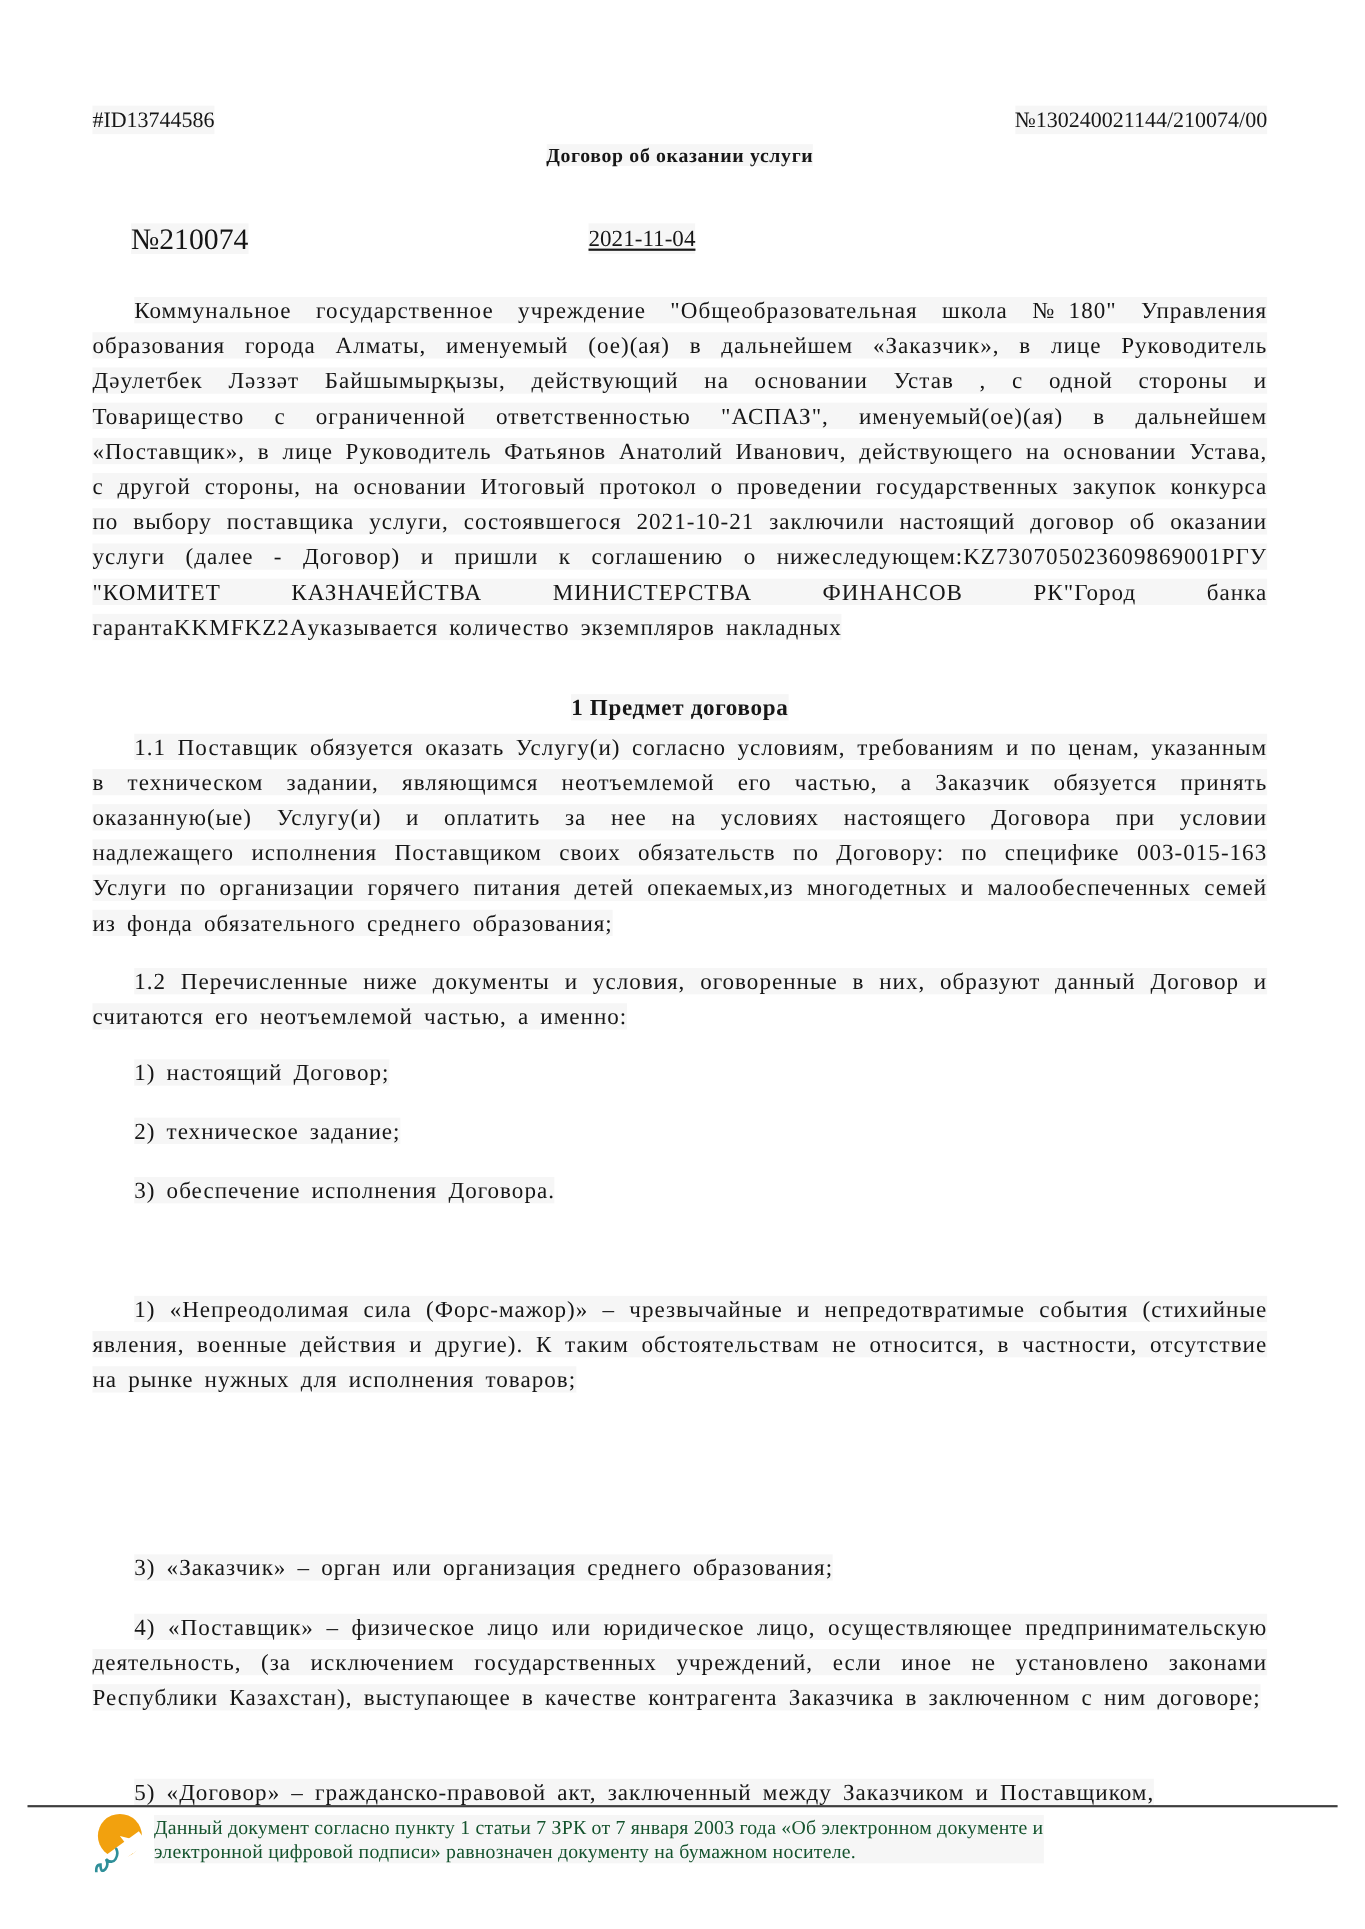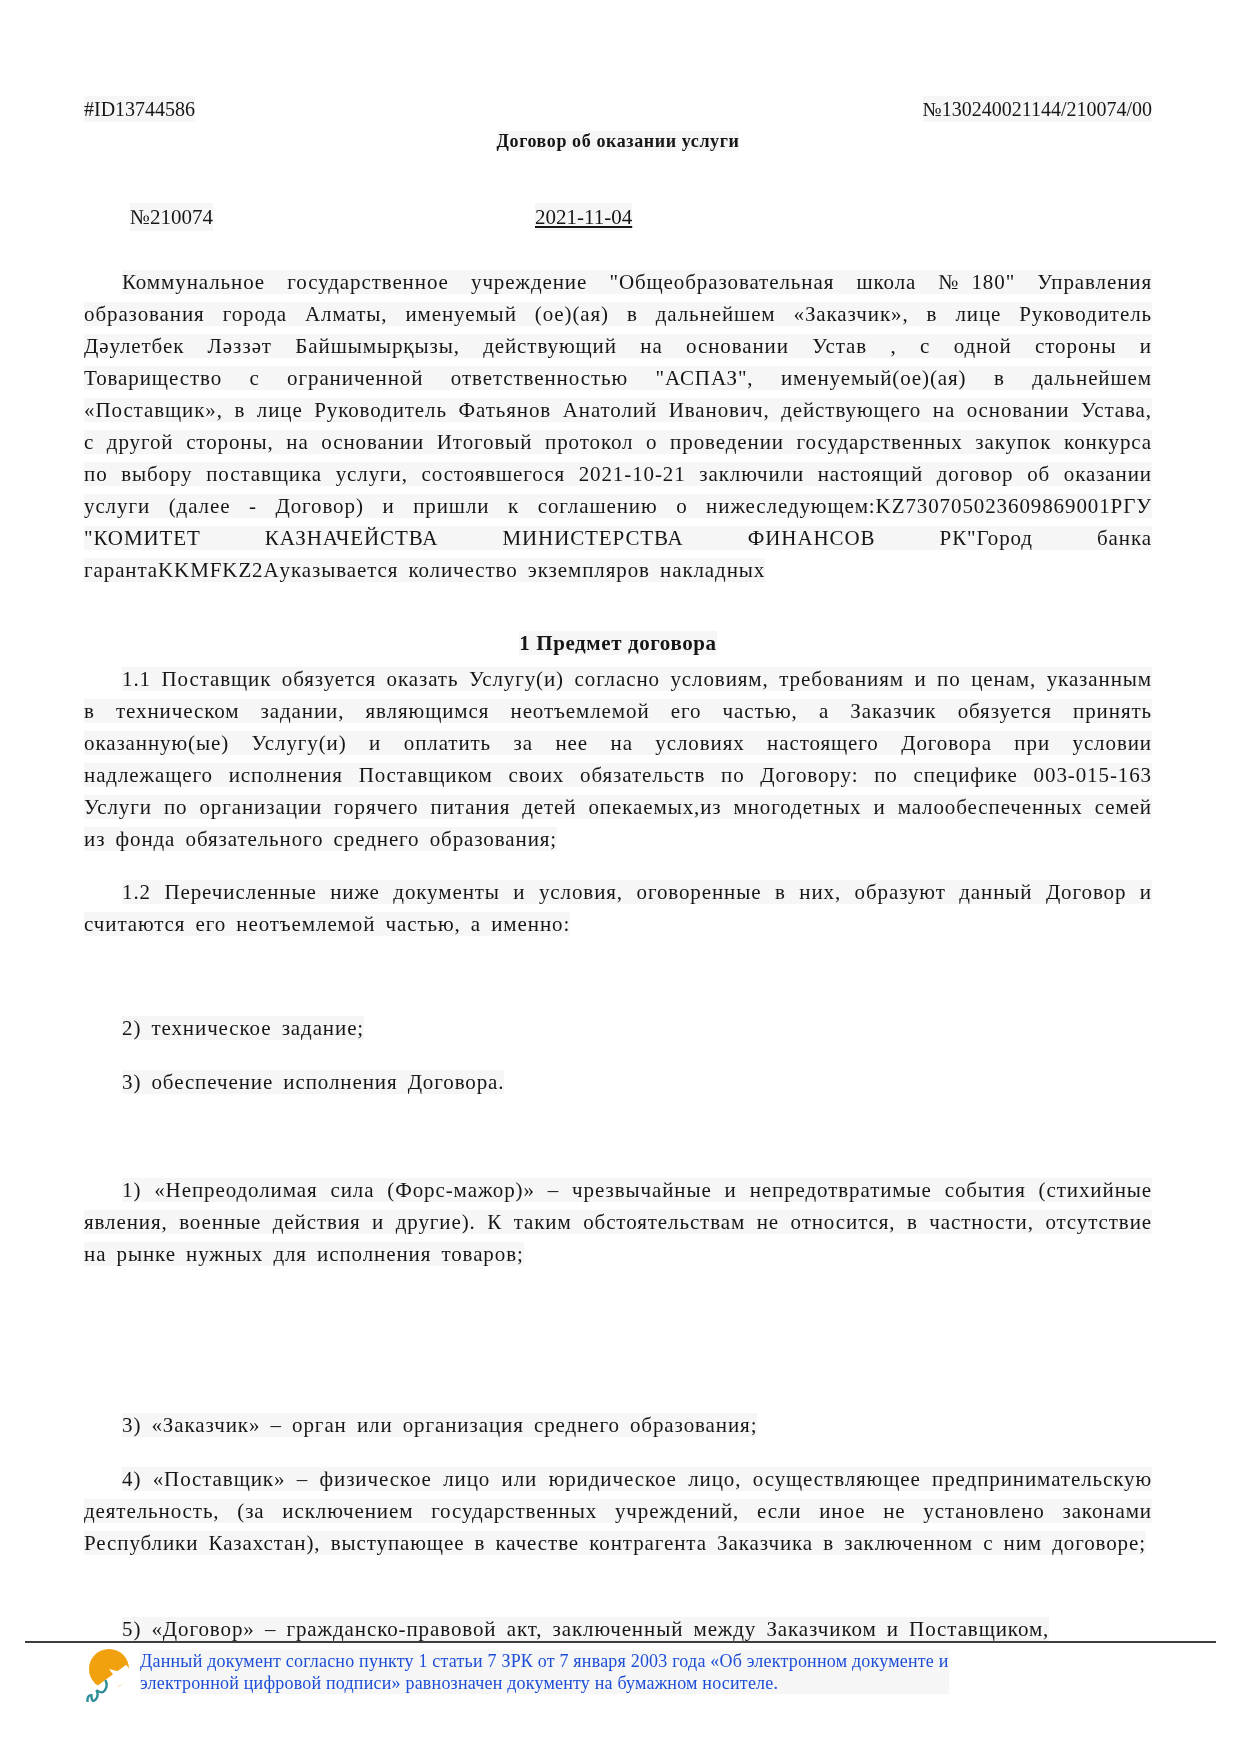--- a/index.html
+++ b/index.html
@@ -16,42 +16,42 @@
     left:84px; top:96px; width:1068px;
     display:flex; justify-content:space-between;
     font-size:20px; line-height:26px;
   }
   .title {
     left:84px; top:124px; width:1068px;
     text-align:center;
     font-size:18px; font-weight:bold; letter-spacing:0.6px;
     line-height:34px;
   }
-  .num { left:130px; top:203px; font-size:21px; line-height:28px; }
+  .num { left:119px; top:203px; font-size:27px; line-height:28px; }
   .date { left:535px; top:203px; font-size:21px; line-height:28px;text-decoration:underline; }
   .body {
     left:84px; width:1068px;
     font-size:21px; line-height:32px;
     text-align:justify; text-indent:38px;
     letter-spacing:0.9px; word-spacing:4px;
   }
   .sec-head {
     left:84px; width:1068px;
     text-align:center; font-weight:bold;
     font-size:21px; line-height:32px; letter-spacing:0.6px;
   }
   .t { background:rgba(0,0,0,0.035); }
   .footer-rule {
     left:25px; top:1641px; width:1191px; height:2px;
     background:#3e3e3e;
   }
   .logo { left:85px; top:1648px; width:48px; height:54px; }
   .footnote {
     left:140px; top:1650px;
-    font-size:18px; line-height:22px; color:#1d4ed8;
+    font-size:18px; line-height:22px; color:#14532d;
     letter-spacing:0.2px;
   }
   .footnote div { white-space:nowrap; }
 </style>
 </head>
 <body>
 
 <div class="page">
 
   <div class="abs hdr-row">
@@ -65,20 +65,21 @@
   <span class="abs date t">2021-11-04</span>
 
   <p class="abs body" style="top:266px"><span class="t">Коммунальное государственное учреждение "Общеобразовательная школа №180" Управления образования города Алматы, именуемый (ое)(ая) в дальнейшем «Заказчик», в лице Руководитель Дәулетбек Ләззәт Байшымырқызы, действующий на основании Устав , с одной стороны и Товарищество с ограниченной ответственностью "АСПАЗ", именуемый(ое)(ая) в дальнейшем «Поставщик», в лице Руководитель Фатьянов Анатолий Иванович, действующего на основании Устава, с другой стороны, на основании Итоговый протокол о проведении государственных закупок конкурса по выбору поставщика услуги, состоявшегося 2021-10-21 заключили настоящий договор об оказании услуги (далее - Договор) и пришли к соглашению о нижеследующем:KZ730705023609869001РГУ "КОМИТЕТ КАЗНАЧЕЙСТВА МИНИСТЕРСТВА ФИНАНСОВ РК"Город банка гарантаKKMFKZ2Aуказывается количество экземпляров накладных</span></p>
 
   <h2 class="abs sec-head" style="top:627px"><span class="t">1 Предмет договора</span></h2>
 
   <p class="abs body" style="top:663px"><span class="t">1.1 Поставщик обязуется оказать Услугу(и) согласно условиям, требованиям и по ценам, указанным в техническом задании, являющимся неотъемлемой его частью, а Заказчик обязуется принять оказанную(ые) Услугу(и) и оплатить за нее на условиях настоящего Договора при условии надлежащего исполнения Поставщиком своих обязательств по Договору: по специфике 003-015-163 Услуги по организации горячего питания детей опекаемых,из многодетных и малообеспеченных семей из фонда обязательного среднего образования;</span></p>
 
   <p class="abs body" style="top:876px"><span class="t">1.2 Перечисленные ниже документы и условия, оговоренные в них, образуют данный Договор и считаются его неотъемлемой частью, а именно:</span></p>
 
+  <p class="abs body" style="top:959px"><span class="t">1) настоящий Договор;</span></p>
   <p class="abs body" style="top:1012px"><span class="t">2) техническое задание;</span></p>
   <p class="abs body" style="top:1066px"><span class="t">3) обеспечение исполнения Договора.</span></p>
 
 
   <p class="abs body" style="top:1174px"><span class="t">1) «Непреодолимая сила (Форс-мажор)» – чрезвычайные и непредотвратимые события (стихийные явления, военные действия и другие). К таким обстоятельствам не относится, в частности, отсутствие на рынке нужных для исполнения товаров;</span></p>
   <p class="abs body" style="top:1409px"><span class="t">3) «Заказчик» – орган или организация среднего образования;</span></p>
   <p class="abs body" style="top:1463px"><span class="t">4) «Поставщик» – физическое лицо или юридическое лицо, осуществляющее предпринимательскую деятельность, (за исключением государственных учреждений, если иное не установлено законами Республики Казахстан), выступающее в качестве контрагента Заказчика в заключенном с ним договоре;</span></p>
   <p class="abs body" style="top:1613px"><span class="t">5) «Договор» – гражданско-правовой акт, заключенный между Заказчиком и Поставщиком,</span></p>
 
   <div class="abs footer-rule"></div>

